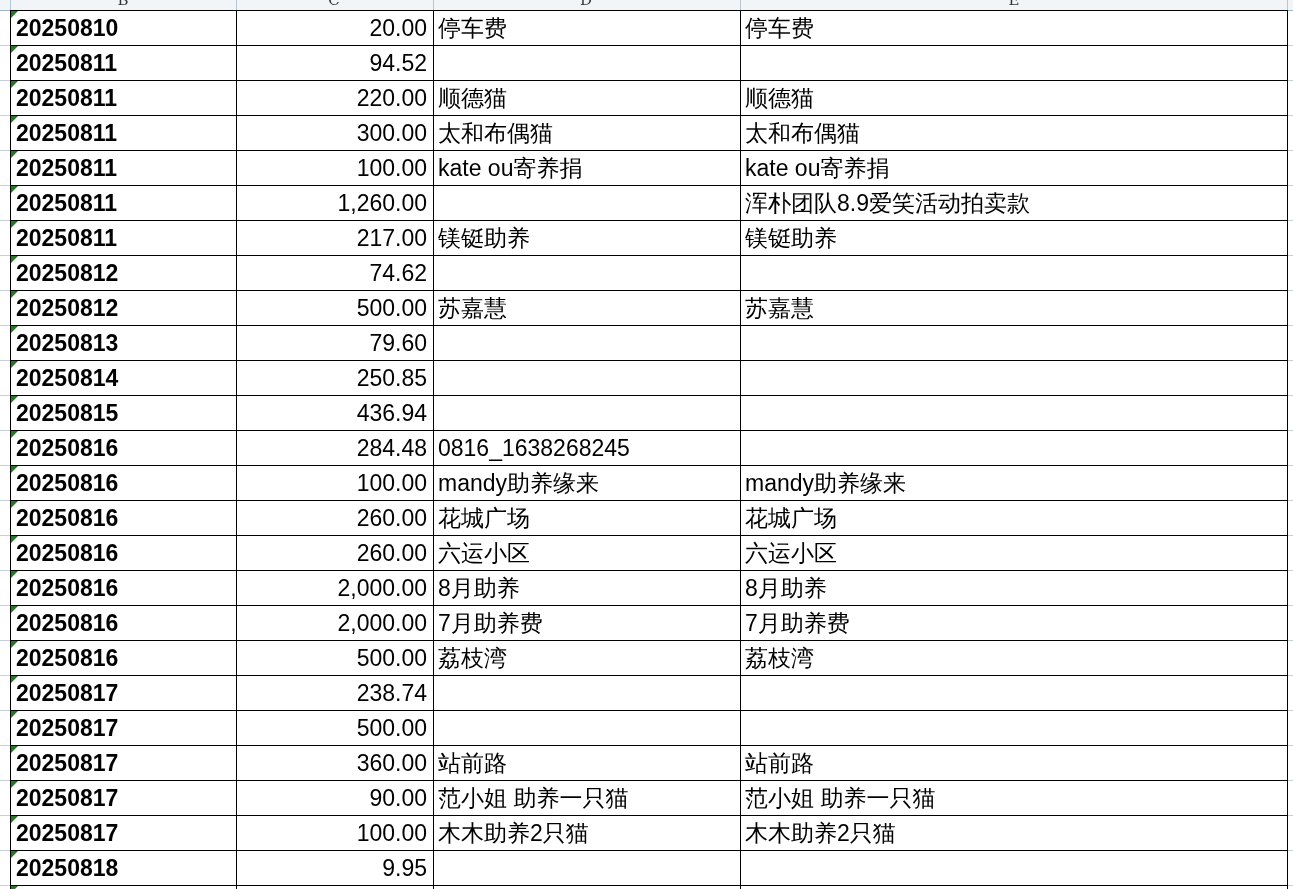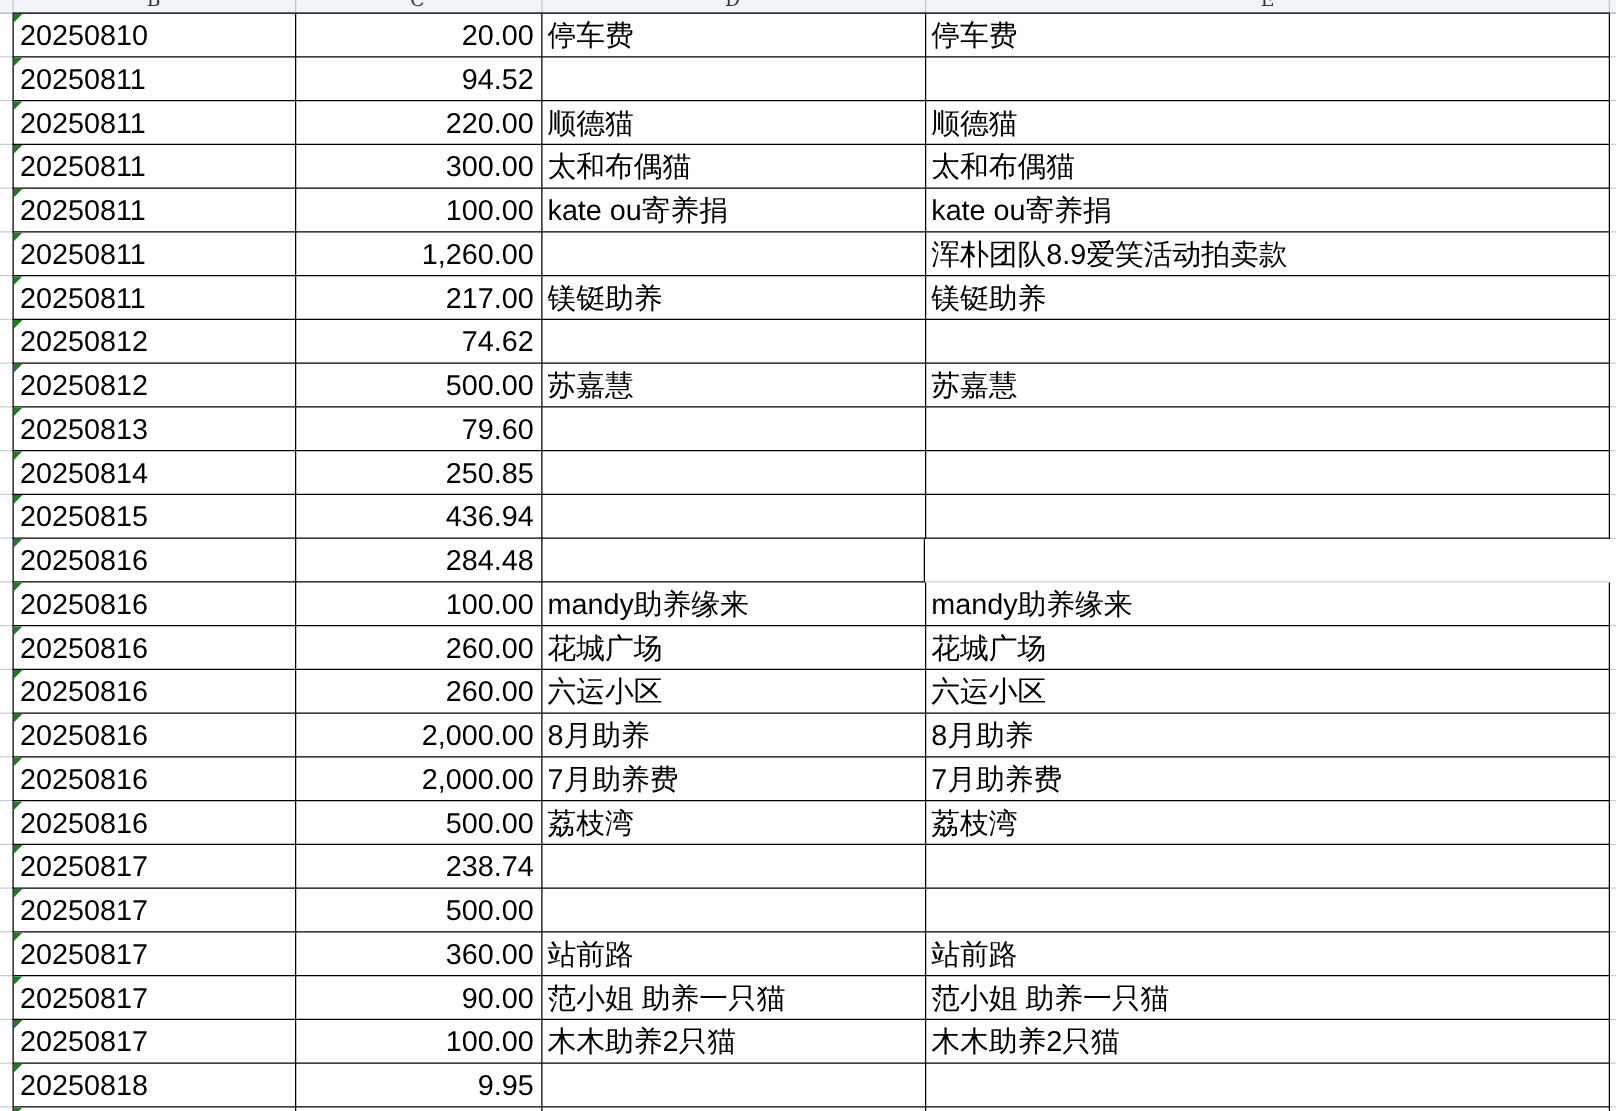--- a/index.html
+++ b/index.html
@@ -32,21 +32,21 @@
   .row{display:grid;grid-template-columns:10px 226px 197px 307px 548px 5px;height:35px;}
   .cell{
     box-sizing:border-box;
     display:flex;align-items:flex-end;
     overflow:hidden;white-space:nowrap;
     font-size:23px;
   }
   .cell .txt{line-height:27px;padding-bottom:3px;}
   .cell.a{border-bottom:1px solid #c6d0da;}
   .cell.f{border-bottom:1px solid #c6d0da;}
-  .cell.b{border-left:1px solid #000;border-bottom:1px solid #000;padding-left:5px;position:relative;}
+  .cell.b{border-left:1px solid #000;border-bottom:1px solid #000;padding-left:5px;position:relative;font-weight:bold;}
   .cell.c{border-left:1px solid #000;border-bottom:1px solid #000;justify-content:flex-end;padding-right:6px;text-align:right;}
   .cell.d{border-left:1px solid #000;border-bottom:1px solid #000;padding-left:4px;}
   .cell.e{border-left:1px solid #000;border-right:1px solid #000;border-bottom:1px solid #000;padding-left:4px;}
   
   .tri{
     position:absolute;left:0;top:0;width:0;height:0;
     border-top:7px solid #217a21;
     border-right:7px solid transparent;
   }
 </style>
@@ -276,20 +276,23 @@
     </div>
       <div class="row">
       <div class="cell a"></div>
       <div class="cell b">
         <span class="tri"></span>
         <span class="txt">20250816</span>
       </div>
       <div class="cell c">
         <span class="txt">284.48</span>
       </div>
+      <div class="cell d">
+        <span class="txt">0816_1638268245</span>
+      </div>
       <div class="cell e">
         <span class="txt"></span>
       </div>
       <div class="cell f"></div>
     </div>
       <div class="row">
       <div class="cell a"></div>
       <div class="cell b">
         <span class="tri"></span>
         <span class="txt">20250816</span>

